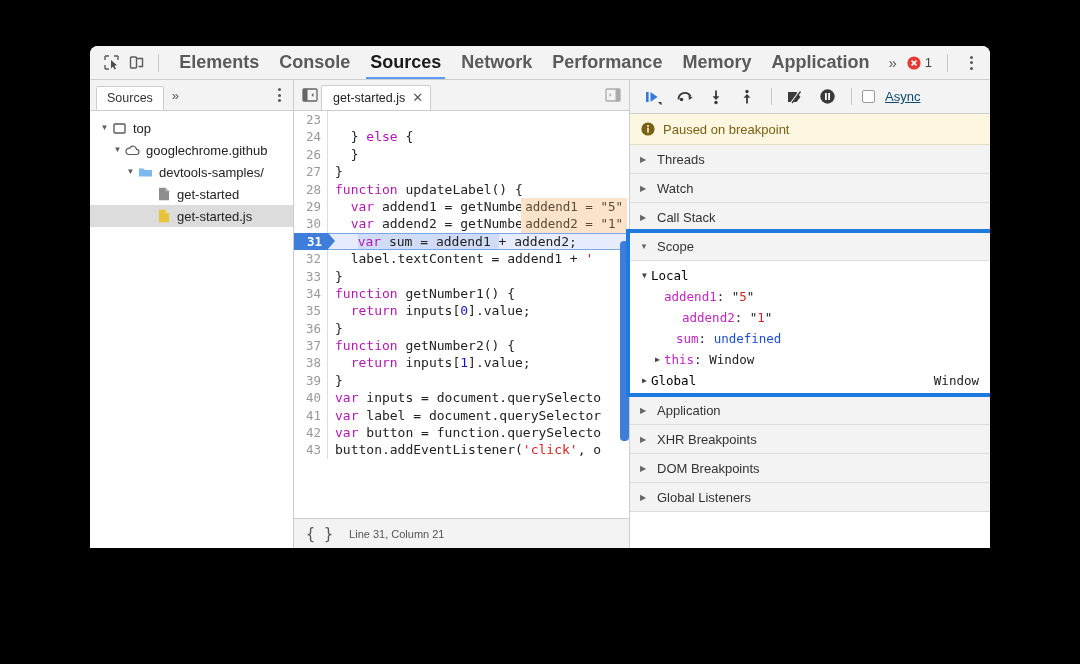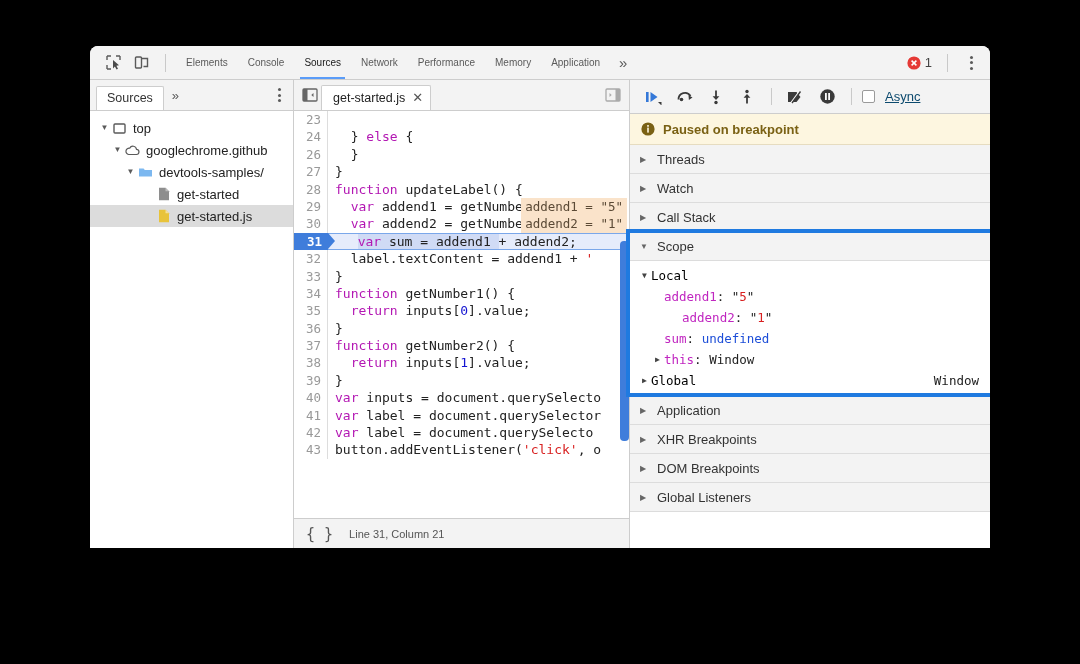--- a/index.html
+++ b/index.html
@@ -51,24 +51,24 @@
     padding: 0 8px 0 10px;
     gap: 2px;
   }
   .tb-icon {
     width: 26px; height: 26px;
     display: flex; align-items: center; justify-content: center;
     cursor: pointer; border-radius: 3px;
   }
   .tb-sep { width: 1px; height: 18px; background: #c9c9c9; margin: 0 9px; }
   .panel-tab {
-    font-size: 10px; color: #5a5a5a;
+    font-size: 18px; color: #5a5a5a;
     padding: 0 9px; height: 33px;
     display: flex; align-items: center;
-    cursor: pointer; position: relative; white-space: nowrap;
+    cursor: pointer; position: relative; white-space: nowrap; font-weight: bold;
   }
   .panel-tab.active { color: #1a1a1a; }
   .panel-tab.active::after {
     content: ''; position: absolute; left: 5px; right: 5px; bottom: 0;
     height: 2px; background: #5a9cf8;
   }
   .chev-more { font-size: 15px; color: #5a5a5a; padding: 0 8px; cursor: pointer; }
   #tb-right { margin-left: auto; display: flex; align-items: center; gap: 2px; }
   #err-badge { display: flex; align-items: center; gap: 4px; cursor: pointer; padding-right: 4px; }
   #err-count { font-size: 13px; color: #444; }
@@ -184,21 +184,21 @@
     width: 13px; height: 13px; border: 1px solid #9a9a9a; border-radius: 2px;
     background: #fff; margin-right: 7px; cursor: pointer;
   }
   #async-label { font-size: 13px; color: #0c4a6e; text-decoration: underline; }
 
   #paused-banner {
     flex: 0 0 31px; height: 31px; background: #fdf6e0;
     border-bottom: 1px solid #e6dcc0;
     display: flex; align-items: center; gap: 8px; padding-left: 11px;
   }
-  #paused-text { font-size: 13px; font-weight: bold; color: #7a6114; }
+  #paused-text { font-size: 13px; font-weight: normal; color: #7a6114; }
 
   #dbg-sections { flex: 1; overflow: hidden; }
   .sec-header {
     height: 29px; background: #f3f3f3; border-bottom: 1px solid #dcdcdc;
     display: flex; align-items: center; padding-left: 10px;
     font-size: 13px; color: #333; cursor: pointer;
   }
   .sec-tri { font-size: 8px; color: #666; margin-right: 8px; width: 9px; }
   .scope-body { background: #fff; padding: 4px 0 5px; font-family: "DejaVu Sans Mono", monospace; font-size: 12.5px; }
   .scope-row { height: 21px; display: flex; align-items: center; white-space: nowrap; cursor: pointer; }
@@ -426,21 +426,21 @@
             <div class="crow">
               <div class="ln">40</div>
               <div class="ctext"><span class="kw">var</span><span> inputs = document.querySelecto</span></div>
             </div>
             <div class="crow">
               <div class="ln">41</div>
               <div class="ctext"><span class="kw">var</span><span> label = document.querySelector</span></div>
             </div>
             <div class="crow">
               <div class="ln">42</div>
-              <div class="ctext"><span class="kw">var</span><span> label = document.querySelecto</span></div>
+              <div class="ctext"><span class="kw">var</span><span> button = function.querySelecto</span></div>
             </div>
             <div class="crow">
               <div class="ln">43</div>
               <div class="ctext"><span>button.addEventListener(</span><span class="str">'click'</span><span>, o</span></div>
             </div>
           </div>
         <div id="v-scroll" style="top: 130px; height: 200px;"></div>
       </div>
 
       <div id="status-bar">
@@ -541,21 +541,21 @@
             <span class="pval-str"><span class="q">"</span><span class="inner">5</span><span class="q">"</span></span>
           </div>
 
           <div class="scope-row" style="padding-left:39px">
             <span class="s-tri"></span>
             <span class="prop">addend2</span>
             <span class="pval-plain">:&nbsp;</span>
             <span class="pval-str"><span class="q">"</span><span class="inner">1</span><span class="q">"</span></span>
           </div>
 
-          <div class="scope-row" style="padding-left:21px">
+          <div class="scope-row" style="padding-left:33px">
             <span class="s-tri"></span>
             <span class="prop">sum</span>
             <span class="pval-plain">:&nbsp;</span>
             <span class="pval-undef">undefined</span>
           </div>
 
           <div class="scope-row" style="padding-left:21px">
             <span class="s-tri">▶</span>
             <span class="prop">this</span>
             <span class="pval-plain">:&nbsp;</span>

